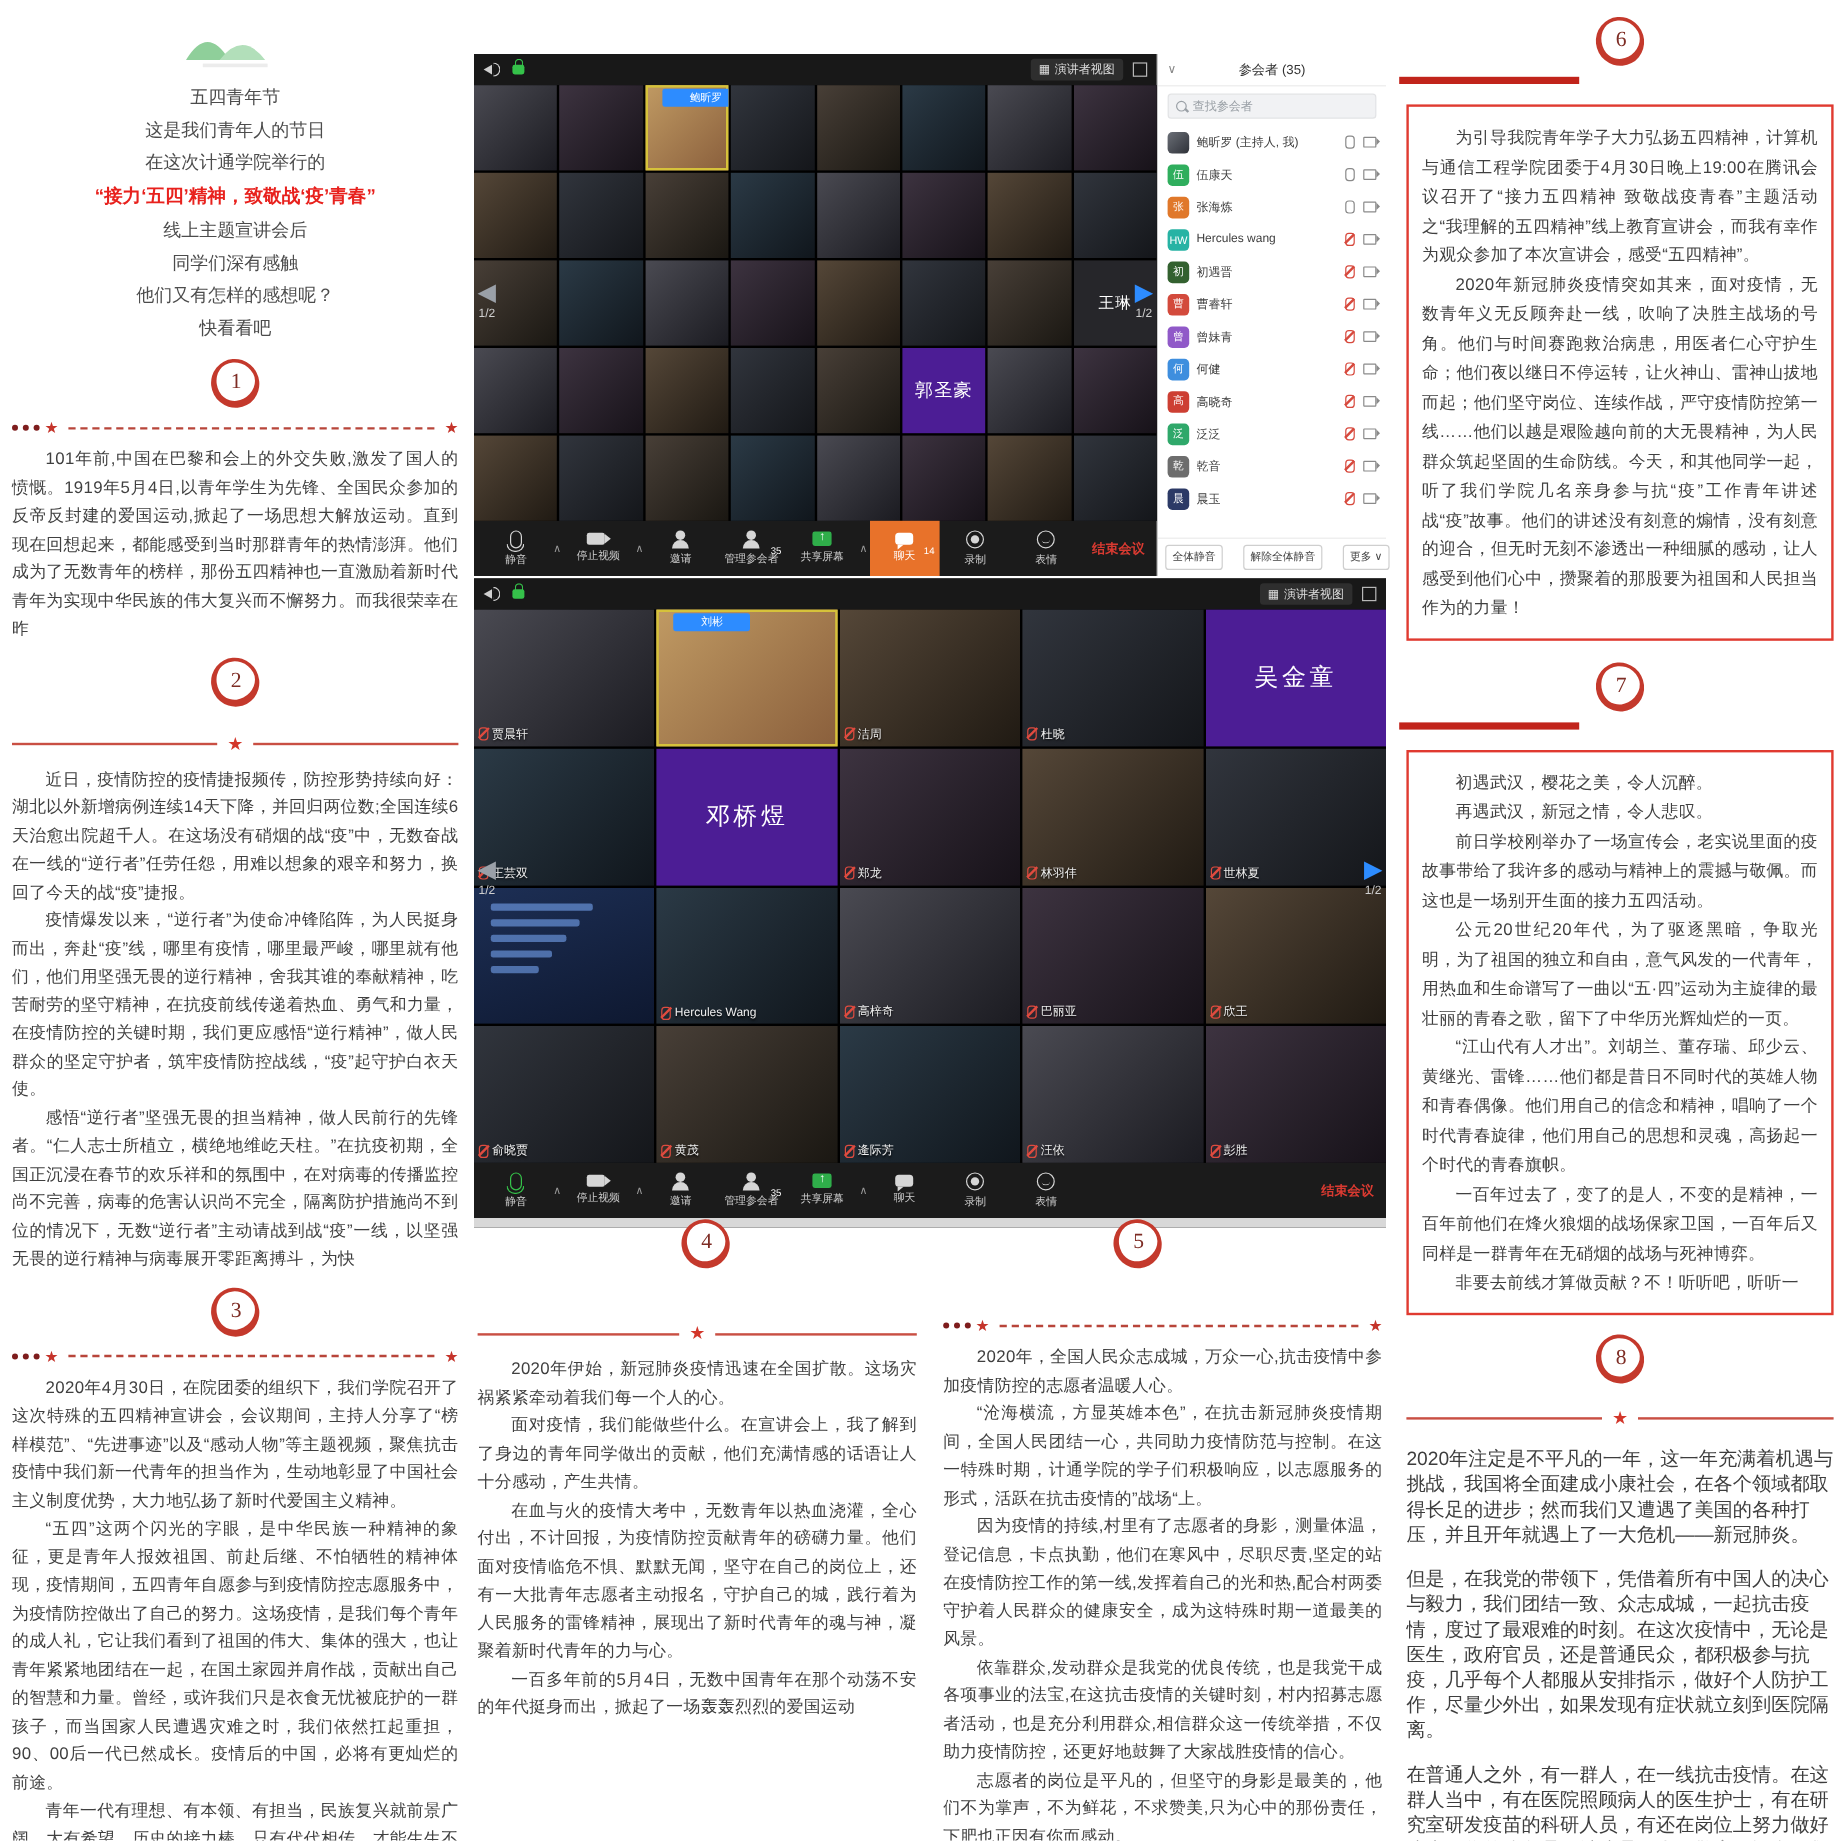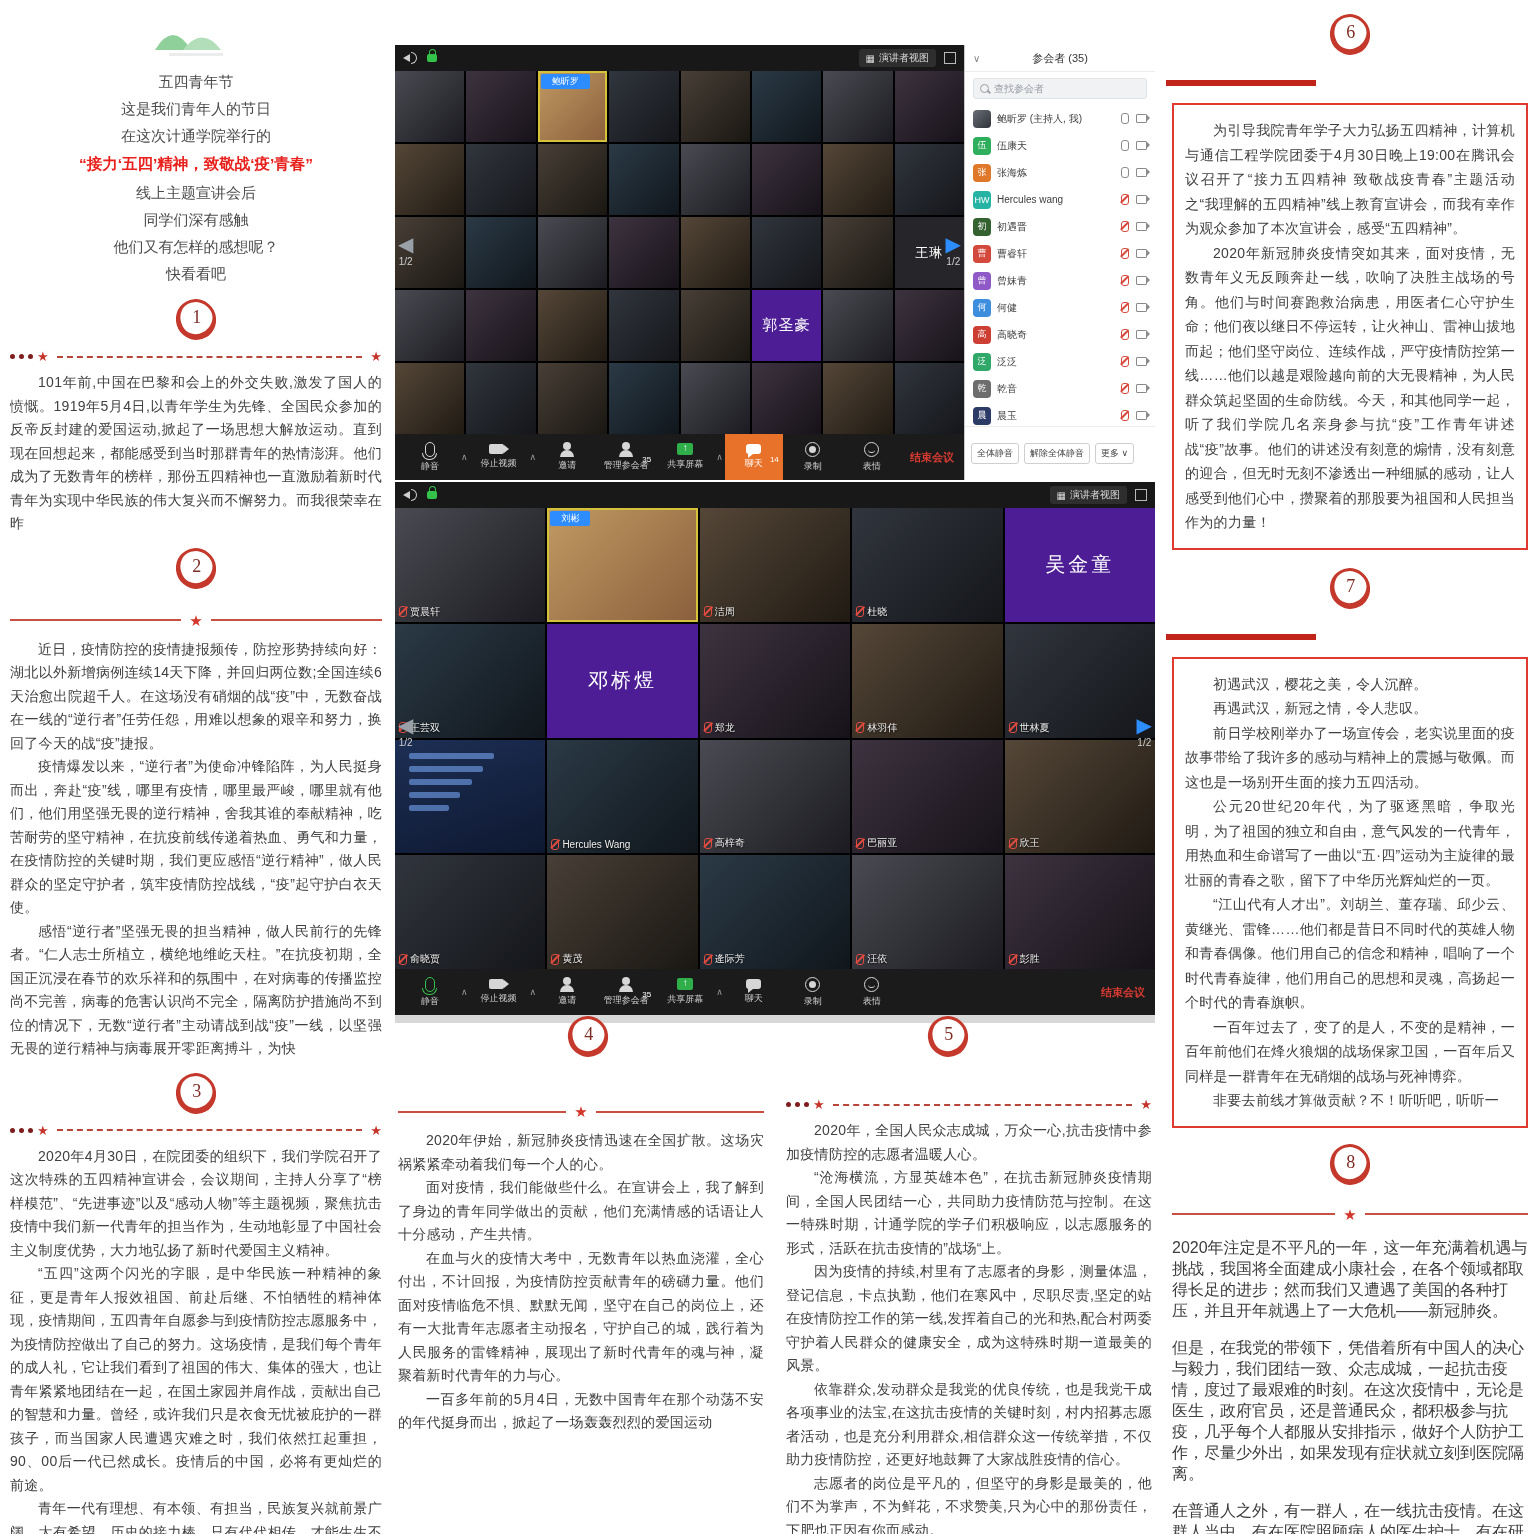--- a/index.html
+++ b/index.html
@@ -17,21 +17,21 @@
         border:3px solid #c4392c;border-left-width:5px;border-bottom-width:6px;
         transform:rotate(-28deg);display:flex;align-items:center;justify-content:center;background:#fff}
   .badge span{transform:rotate(28deg);font-size:18px;color:#7e2d25;font-family:"Liberation Serif",serif}
   .divA{display:flex;align-items:center;gap:4px;margin:8px 0 8px}
   .divA .dot{width:5px;height:5px;border-radius:50%;background:#7e1d1d}
   .divA .star{color:#c5342b;font-size:13px;line-height:1}
   .divA .dash{flex:1;border-top:2px dashed #b8453a;height:0;margin:0 4px}
   .divB{display:flex;align-items:center;gap:8px;margin:10px 0 10px}
   .divB .line{flex:1;height:2px;background:#c94f43}
   .divB .star{color:#d3362a;font-size:15px;line-height:1}
-  .rbox{border:2px solid #e03a30;padding:13px 11px;position:relative;margin-top:48px;background:#fff}
+  .rbox{border:2px solid #e03a30;padding:13px 11px;position:relative;margin-top:32px;background:#fff}
   .rbox::before{content:"";position:absolute;top:-25px;left:-8px;width:150px;height:6px;background:#c1241b}
   .rbox p{font-size:14px;line-height:24.5px}
   
   .mid{position:absolute;left:395px;top:45px;width:760px}
   .meet{background:#0d0d0d;position:relative;display:flex;flex-direction:column}
   #m1{height:435px}
   #m2{height:541px;margin-top:2px}
   .m-body{display:flex;flex:1;min-height:0}
   .m-left{display:flex;flex-direction:column;flex:1;min-width:0}
   .m-top{height:26px;display:flex;align-items:center;padding:0 8px;background:#181818;flex:none}
@@ -48,22 +48,22 @@
         border:1.5px solid #35c24a;border-bottom:none;border-radius:4px 4px 0 0}
   .grid{display:grid;gap:2px;background:#000;flex:1;min-height:0;position:relative}
   .tile{position:relative;overflow:hidden}
   .sh0{background:linear-gradient(135deg,#31353d,#14161a)}
   .sh1{background:linear-gradient(135deg,#483f37,#1a1712)}
   .sh2{background:linear-gradient(135deg,#2b3a46,#10161c)}
   .sh3{background:linear-gradient(135deg,#4a4a52,#1b1b21)}
   .sh4{background:linear-gradient(135deg,#3d3340,#171219)}
   .sh5{background:linear-gradient(135deg,#554738,#201a13)}
   .tile.hl{outline:2px solid #d6c23a;outline-offset:-2px;background:linear-gradient(135deg,#c09a63,#8a5f3c)}
-  .tile .pill{position:absolute;top:3px;left:3px;background:#2d8cff;color:#fff;font-size:9px;
-        padding:1px 11px;border-radius:2px;white-space:nowrap}
+  .tile .pill{position:absolute;top:3px;left:14px;background:#2d8cff;color:#fff;font-size:9px;
+        padding:1px 23px;border-radius:2px;white-space:nowrap}
   .tile .nm{position:absolute;left:4px;bottom:3px;display:flex;align-items:center;gap:3px;
         color:#efefef;font-size:10px;text-shadow:0 1px 2px #000;white-space:nowrap}
   .tile.nb{display:flex;align-items:center;justify-content:center;background:#4c1d95}
   .tile.nb .big{color:#fff;letter-spacing:3px;font-size:20px}
   #m1 .tile.nb .big{font-size:15px;letter-spacing:1px}
   .tile.ns{display:flex;align-items:center;justify-content:center;background:#26262a}
   .tile.ns .big{color:#fff;font-size:13px;letter-spacing:1px}
   .tile.slide{background:linear-gradient(160deg,#1d2f55,#0e1830);padding:6px 4px}
   .slide .ln{height:6px;margin:7px 10px;background:rgba(125,175,255,.55);border-radius:2px}
   .redmic{width:6px;height:9px;position:relative;border:1px solid #e04b3f;border-radius:3px;flex:none}
@@ -118,21 +118,21 @@
         align-items:center;justify-content:center;flex:none}
   .pav.photo{background:linear-gradient(135deg,#6b6f77,#2e3138)}
   .pnm{flex:1;color:#3c3c3c;font-size:10px;white-space:nowrap;overflow:hidden}
   .pic{display:flex;gap:7px;align-items:center;flex:none}
   .mmic{width:6px;height:9px;border:1px solid #8a8a8a;border-radius:3px;position:relative}
   .mmic.off{border-color:#d7493d}
   .mmic.off::after{content:"";position:absolute;left:-3px;top:3px;width:11px;height:1.5px;background:#d7493d;transform:rotate(-45deg)}
   .mcam{width:9px;height:7px;border:1px solid #8a8a8a;border-radius:1px;position:relative}
   .mcam::after{content:"";position:absolute;right:-4px;top:0;width:0;height:0;
         border-top:3px solid transparent;border-bottom:3px solid transparent;border-left:3px solid #8a8a8a}
-  .pan-f{margin-top:auto;display:flex;gap:5px;padding:16px 6px;border-top:1px solid #ececec;flex:none}
+  .pan-f{margin-top:auto;display:flex;gap:17px;padding:5px 6px;border-top:1px solid #ececec;flex:none}
   .pfb{border:1px solid #cfcfcf;border-radius:3px;padding:3px 5px;font-size:9px;color:#444;white-space:nowrap}
   
   .badge4{position:absolute;left:568px;top:1016px;margin:0}
   .badge5{position:absolute;left:928px;top:1016px;margin:0}
   .midcols{position:absolute;left:398px;top:1078px;width:757px;display:flex;gap:22px}
   .txtcol{width:366px}
   .txtcol .divB{margin-top:26px}
 </style>
 </head>
 <body>

